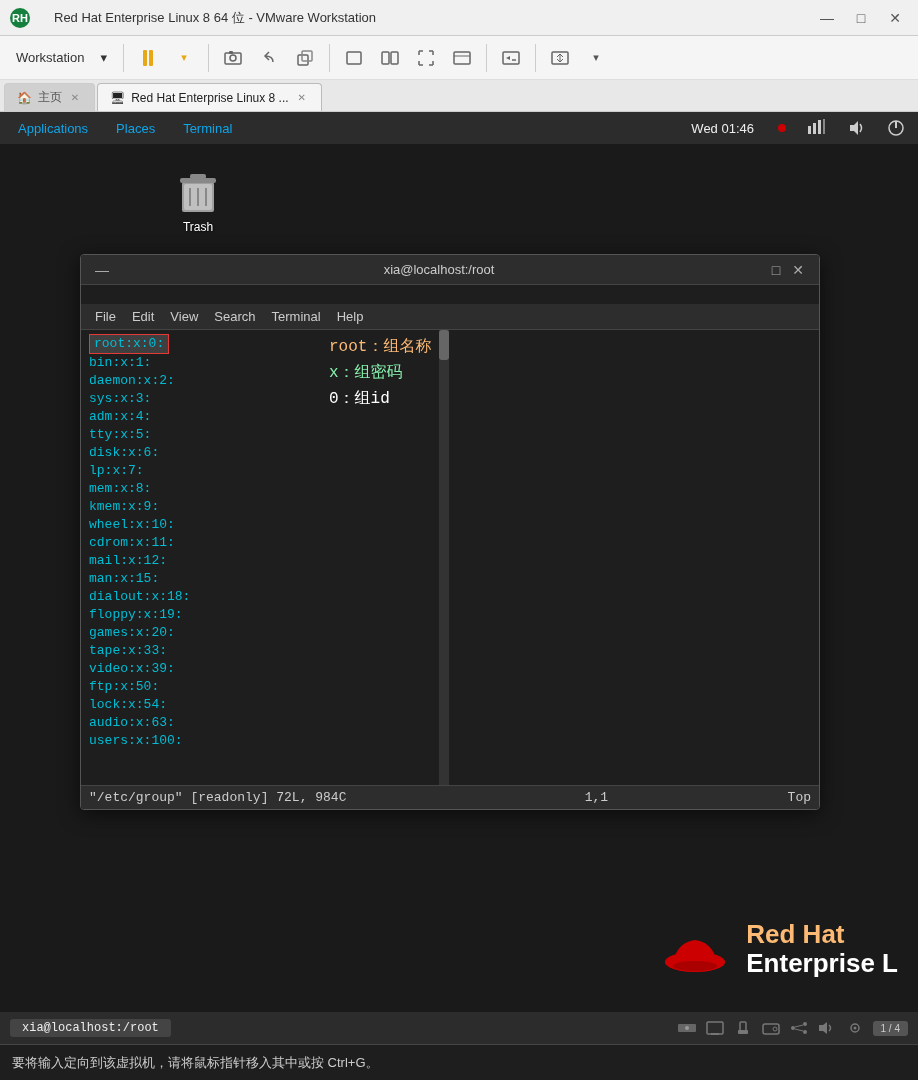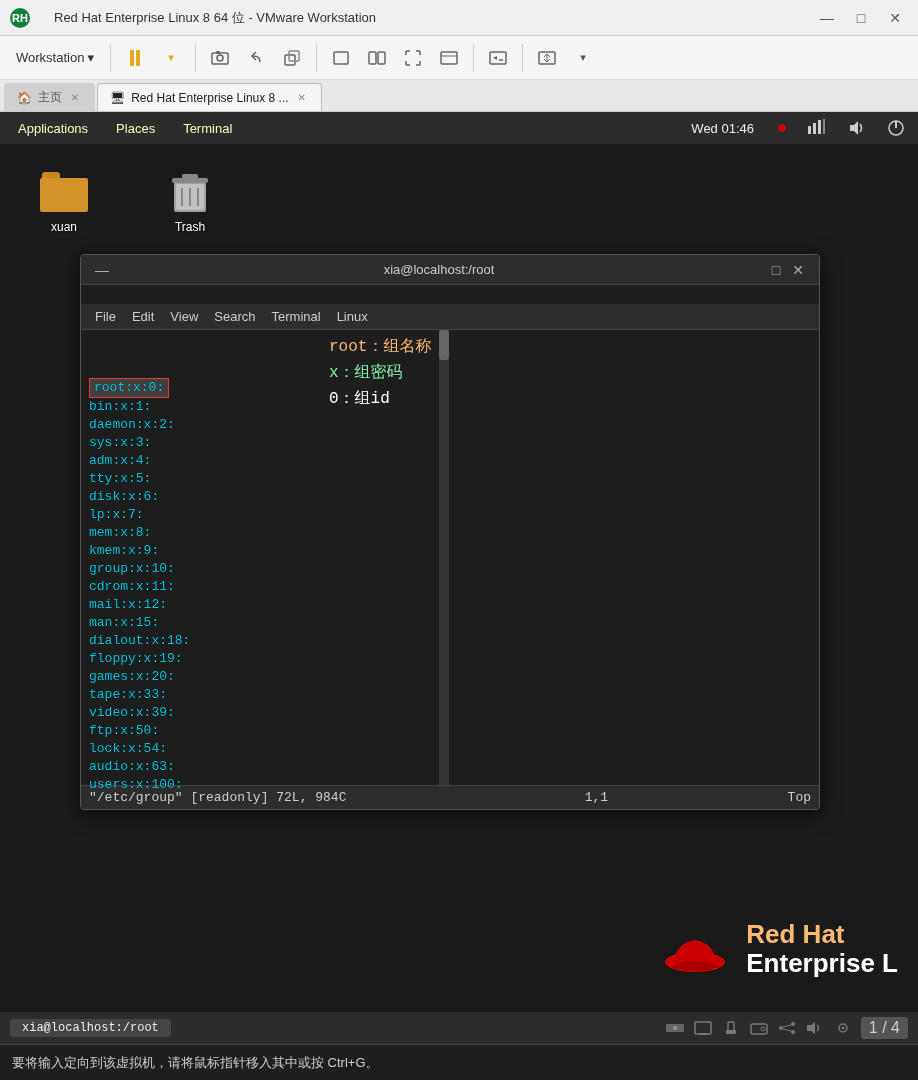--- a/index.html
+++ b/index.html
@@ -58,21 +58,21 @@
       border-bottom: 1px solid #ddd;
       gap: 4px;
     }
     .toolbar-btn {
       padding: 4px 8px;
       background: none;
       border: none;
       cursor: pointer;
       font-size: 13px;
       color: #333;
-      display: flex; align-items: flex-end; gap: 3px;
+      display: flex; align-items: flex-end; gap: 16px;
       border-radius: 3px;
     }
     .toolbar-separator {
       width: 1px; height: 28px;
       background: #ccc;
       margin: 0 4px;
     }
     .toolbar-icon-btn {
       width: 32px; height: 32px;
       background: none;
@@ -129,21 +129,21 @@
       color: white;
       font-size: 13px;
     }
     .gnome-bar-left {
       display: flex; gap: 16px; flex: 1;
     }
     .gnome-menu-item {
       cursor: pointer;
       padding: 2px 6px;
       border-radius: 3px;
-      color: #fef9c3;
+      color: #0ea5e9;
     }
     .gnome-bar-right {
       display: flex; align-items: center; gap: 20px;
       font-size: 13px;
       color: #eee;
     }
     .gnome-time { font-weight: 500; }
     .status-dot {
       width: 8px; height: 8px;
       background: #cc0000;
@@ -345,21 +345,21 @@
       color: #eee;
       font-size: 12px;
       padding: 2px 12px;
       border-radius: 3px;
       cursor: pointer;
       font-family: 'Courier New', monospace;
     }
     .bottom-page-indicator {
       margin-left: auto;
       color: #ccc;
-      font-size: 16px;
+      font-size: 10px;
       background: #555;
       padding: 2px 8px;
       border-radius: 3px;
     }
 
     
     .hint-bar {
       position: absolute;
       bottom: 0; left: 0; right: 0;
       height: 36px;
@@ -506,31 +506,22 @@
     </svg>
     <svg width="20" height="20" viewBox="0 0 20 20">
       <circle cx="10" cy="10" r="7" fill="none" stroke="#ccc" stroke-width="1.5"></circle>
       <line x1="10" y1="3" x2="10" y2="10" stroke="#ccc" stroke-width="2"></line>
     </svg>
   </div>
 </div>
 
 <div class="desktop">
 
-  <div class="desktop-icon" style="left: 24px; top: 20px;">
-    <div class="icon-img">
-      <div class="folder-icon">
-        <div class="folder-tab"></div>
-        <div class="folder-body"></div>
-      </div>
-    </div>
-    <span class="icon-label">xuan</span>
-  </div>
-
-  <div class="desktop-icon" style="left: 150px; top: 20px;">
+
+  <div class="desktop-icon" style="left: 158px; top: 20px;">
     <div class="icon-img">
       <svg class="trash-icon-svg" viewBox="0 0 44 48">
 
         <rect x="6" y="14" width="32" height="30" rx="2" fill="#a0a0a0"></rect>
         <rect x="8" y="16" width="28" height="26" rx="2" fill="#c0c0c0"></rect>
 
         <rect x="4" y="10" width="36" height="5" rx="2" fill="#888"></rect>
 
         <rect x="14" y="6" width="16" height="5" rx="2" fill="#888"></rect>
 
@@ -555,41 +546,41 @@
       <button class="terminal-ctrl">□</button>
       <button class="terminal-ctrl">✕</button>
     </div>
 
     <div class="terminal-menu">
       <span class="terminal-menu-item">File</span>
       <span class="terminal-menu-item">Edit</span>
       <span class="terminal-menu-item">View</span>
       <span class="terminal-menu-item">Search</span>
       <span class="terminal-menu-item">Terminal</span>
-      <span class="terminal-menu-item">Linux</span>
+      <span class="terminal-menu-item">Help</span>
     </div>
 
     <div style="display:flex; height: 455px;">
       <div class="terminal-content">
 
         <div class="terminal-left">
           
-          <div class="term-line selected-line" style="display:inline-block; padding: 0 4px; margin-top: 44px;">
+          <div class="term-line selected-line" style="display:inline-block; padding: 0 4px;">
             <span class="cyan">root:x:0:</span>
           </div>
           <div class="term-line"><span class="cyan">bin:x:1:</span></div>
           <div class="term-line"><span class="cyan">daemon:x:2:</span></div>
           <div class="term-line"><span class="cyan">sys:x:3:</span></div>
           <div class="term-line"><span class="cyan">adm:x:4:</span></div>
           <div class="term-line"><span class="cyan">tty:x:5:</span></div>
           <div class="term-line"><span class="cyan">disk:x:6:</span></div>
           <div class="term-line"><span class="cyan">lp:x:7:</span></div>
           <div class="term-line"><span class="cyan">mem:x:8:</span></div>
           <div class="term-line"><span class="cyan">kmem:x:9:</span></div>
-          <div class="term-line"><span class="cyan">group:x:10:</span></div>
+          <div class="term-line"><span class="cyan">wheel:x:10:</span></div>
           <div class="term-line"><span class="cyan">cdrom:x:11:</span></div>
           <div class="term-line"><span class="cyan">mail:x:12:</span></div>
           <div class="term-line"><span class="cyan">man:x:15:</span></div>
           <div class="term-line"><span class="cyan">dialout:x:18:</span></div>
           <div class="term-line"><span class="cyan">floppy:x:19:</span></div>
           <div class="term-line"><span class="cyan">games:x:20:</span></div>
           <div class="term-line"><span class="cyan">tape:x:33:</span></div>
           <div class="term-line"><span class="cyan">video:x:39:</span></div>
           <div class="term-line"><span class="cyan">ftp:x:50:</span></div>
           <div class="term-line"><span class="cyan">lock:x:54:</span></div>

